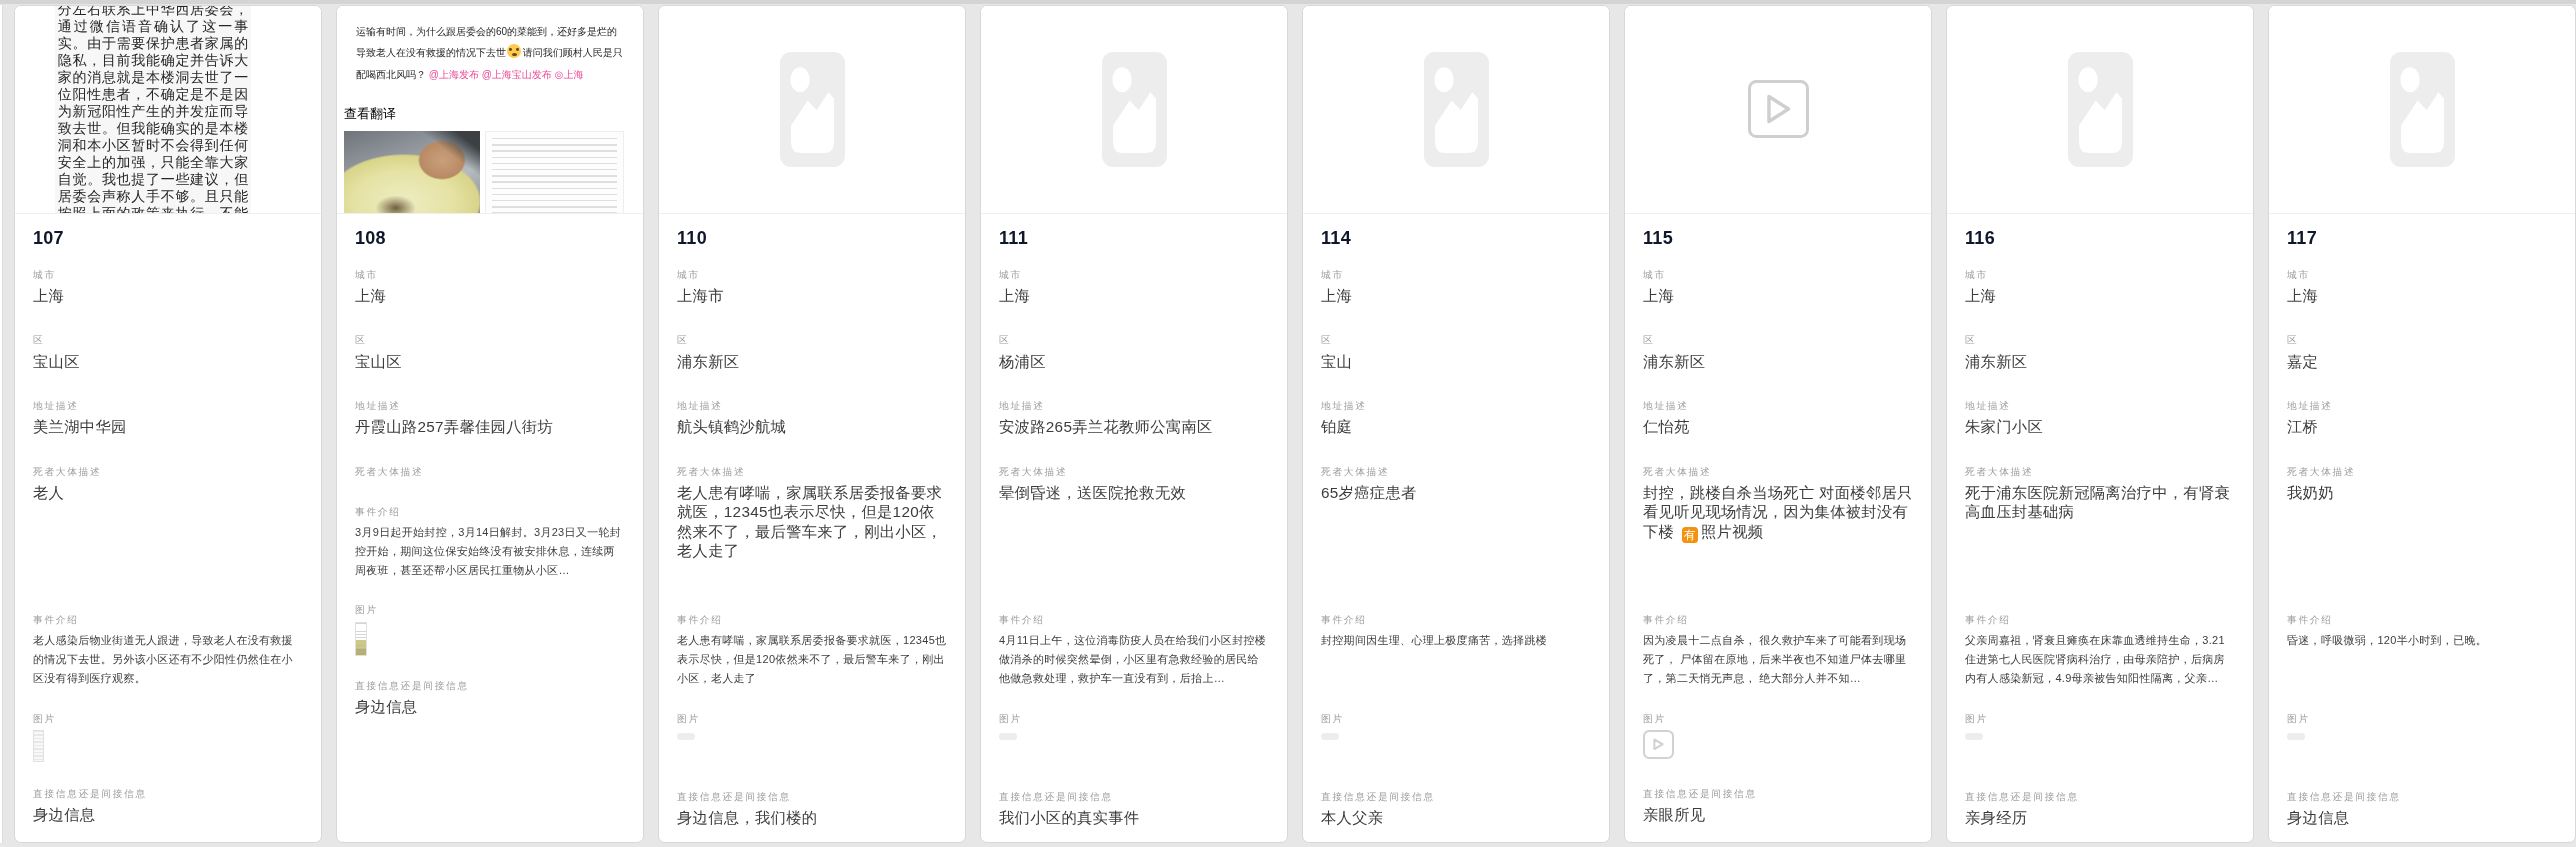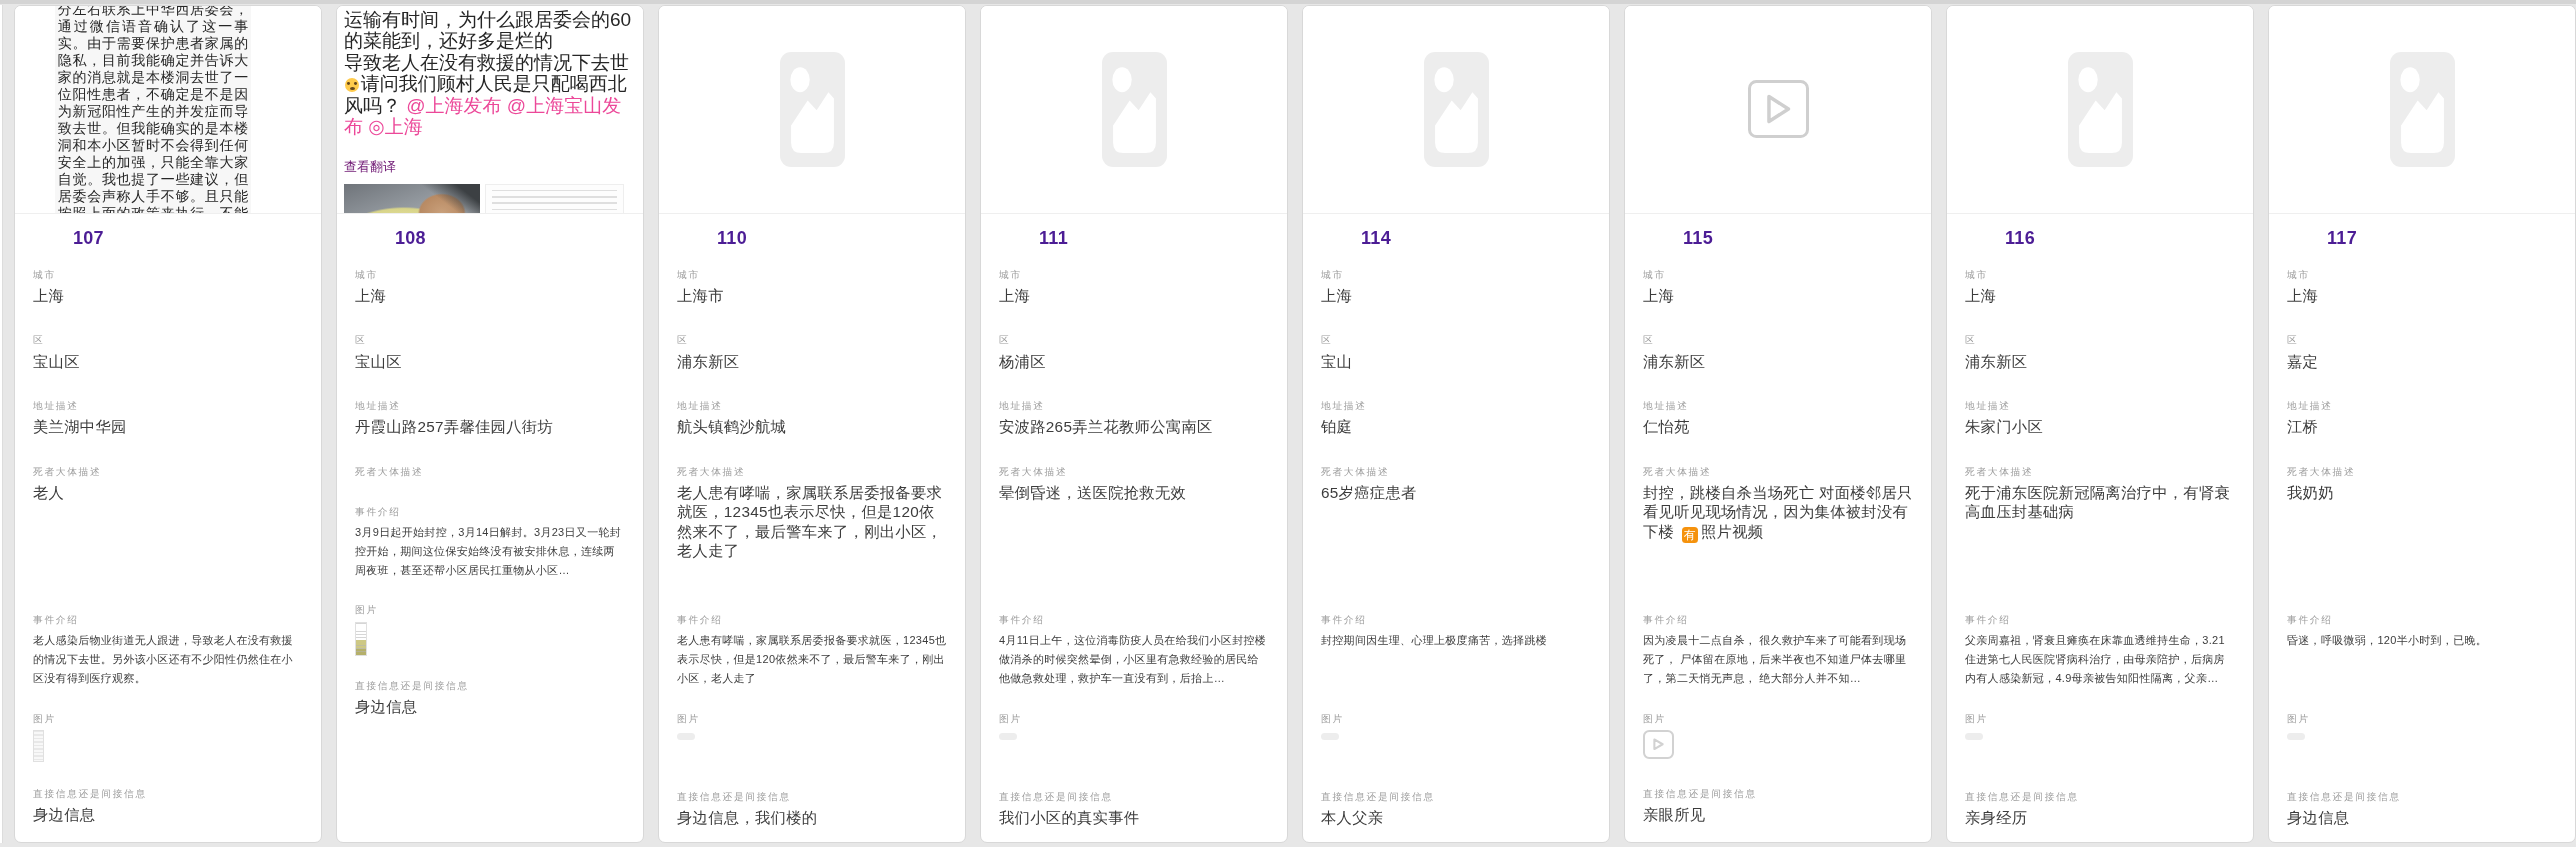--- a/index.html
+++ b/index.html
@@ -17,42 +17,42 @@
     background:#fff;border:0.7px solid #d8d8d8;border-radius:7px;
     overflow:hidden;position:relative;
   }
   .media{height:207px;border-bottom:0.7px solid #efefef;position:relative;overflow:hidden;background:#fff;}
   .media-center{position:absolute;inset:0;display:flex;align-items:center;justify-content:center;}
   
   .shot{position:absolute;left:40px;top:0;width:196px;height:207px;background:#f7f7f7;overflow:hidden;}
   .shot-text{margin-top:-4.9px;padding:0 2.8px;font-size:14px;line-height:17px;color:#262626;text-align:justify;}
   
   .post{position:absolute;inset:0;padding:2.8px 7px;box-sizing:border-box;}
-  .post-text{margin:0;font-size:19px;line-height:21.5px;color:#262626;}
+  .post-text{margin:12px;font-size:10px;line-height:21.5px;color:#262626;}
   .post-text .link{color:#ec4899;}
   .emoji-cry{display:inline-block;width:14px;height:14px;border-radius:50%;background:#ffcb4c;position:relative;vertical-align:-2.1px;margin:0 1.4px;}
   .emoji-cry::before{content:"";position:absolute;top:4.2px;left:2.1px;width:2.8px;height:2.8px;border-radius:50%;background:#65471b;box-shadow:7px 0 0 #65471b;}
   .emoji-cry::after{content:"";position:absolute;top:8.3px;left:4.2px;width:5.5px;height:3.5px;border-radius:50%;background:#65471b;}
-  .translate{margin-top:20px;font-size:13px;color:#701a75;}
+  .translate{margin-top:20px;font-size:13px;color:#000000;}
   .imgrow{margin-top:8.3px;display:flex;gap:4.9px;height:104px;}
   .cab{width:136px;height:104px;
     background:
       linear-gradient(to bottom left,#3c4043 0,#3c4043 9%,rgba(60,64,67,0) 22%),
       radial-gradient(40px 33px at 72% 28%,#c9a07b 0%,#b88a63 55%,rgba(0,0,0,0) 60%),
       radial-gradient(29px 18px at 38% 74%,#6f5f3e 0%,rgba(0,0,0,0) 70%),
       radial-gradient(104px 64px at 44% 68%,#eeedc2 0%,#e5e2a4 48%,#d8d489 72%,rgba(0,0,0,0) 75%),
       linear-gradient(160deg,#6f747a 0%,#9aa0a6 35%,#b7bcc1 55%,#8d9298 80%,#75797e 100%);
   }
   .textshot{width:139px;height:104px;background:#fdfdfd;border:0.7px solid #eee;box-sizing:border-box;}
   .textshot-lines{margin:5.5px 6.2px;height:92px;background:repeating-linear-gradient(to bottom,#dfdfdf 0 1.4px,rgba(0,0,0,0) 1.4px 6.2px);}
   
   .vph{width:61px;height:58px;border:3.5px solid #cfcfcf;border-radius:8.3px;display:flex;align-items:center;justify-content:center;box-sizing:border-box;}
   
   .body{padding:0 18px;}
-  .num{margin-top:14px;height:22px;font-size:18px;font-weight:700;color:#4c1d95;letter-spacing:0.3px;margin-left:40px;}
+  .num{margin-top:14px;height:22px;font-size:18px;font-weight:700;color:#0f172a;letter-spacing:0.3px;}
   .field{margin-top:28px;}
   .field.first{margin-top:18px;}
   .field.event{margin-top:26px;}
   .field.image{margin-top:5.5px;}
   .field.direct{margin-top:25px;}
   .lbl{display:block;height:14px;line-height:14px;font-size:9.7px;color:#9c9c9c;letter-spacing:1.7px;}
   .val{margin-top:4.2px;font-size:15.3px;line-height:19.4px;color:#3c3c3c;letter-spacing:0.3px;}
   .val-victim{height:104px;overflow:hidden;}
   .val-event{font-size:11px;line-height:19px;height:75px;overflow:hidden;}
   .attach{margin-top:4.2px;height:32px;position:relative;}

